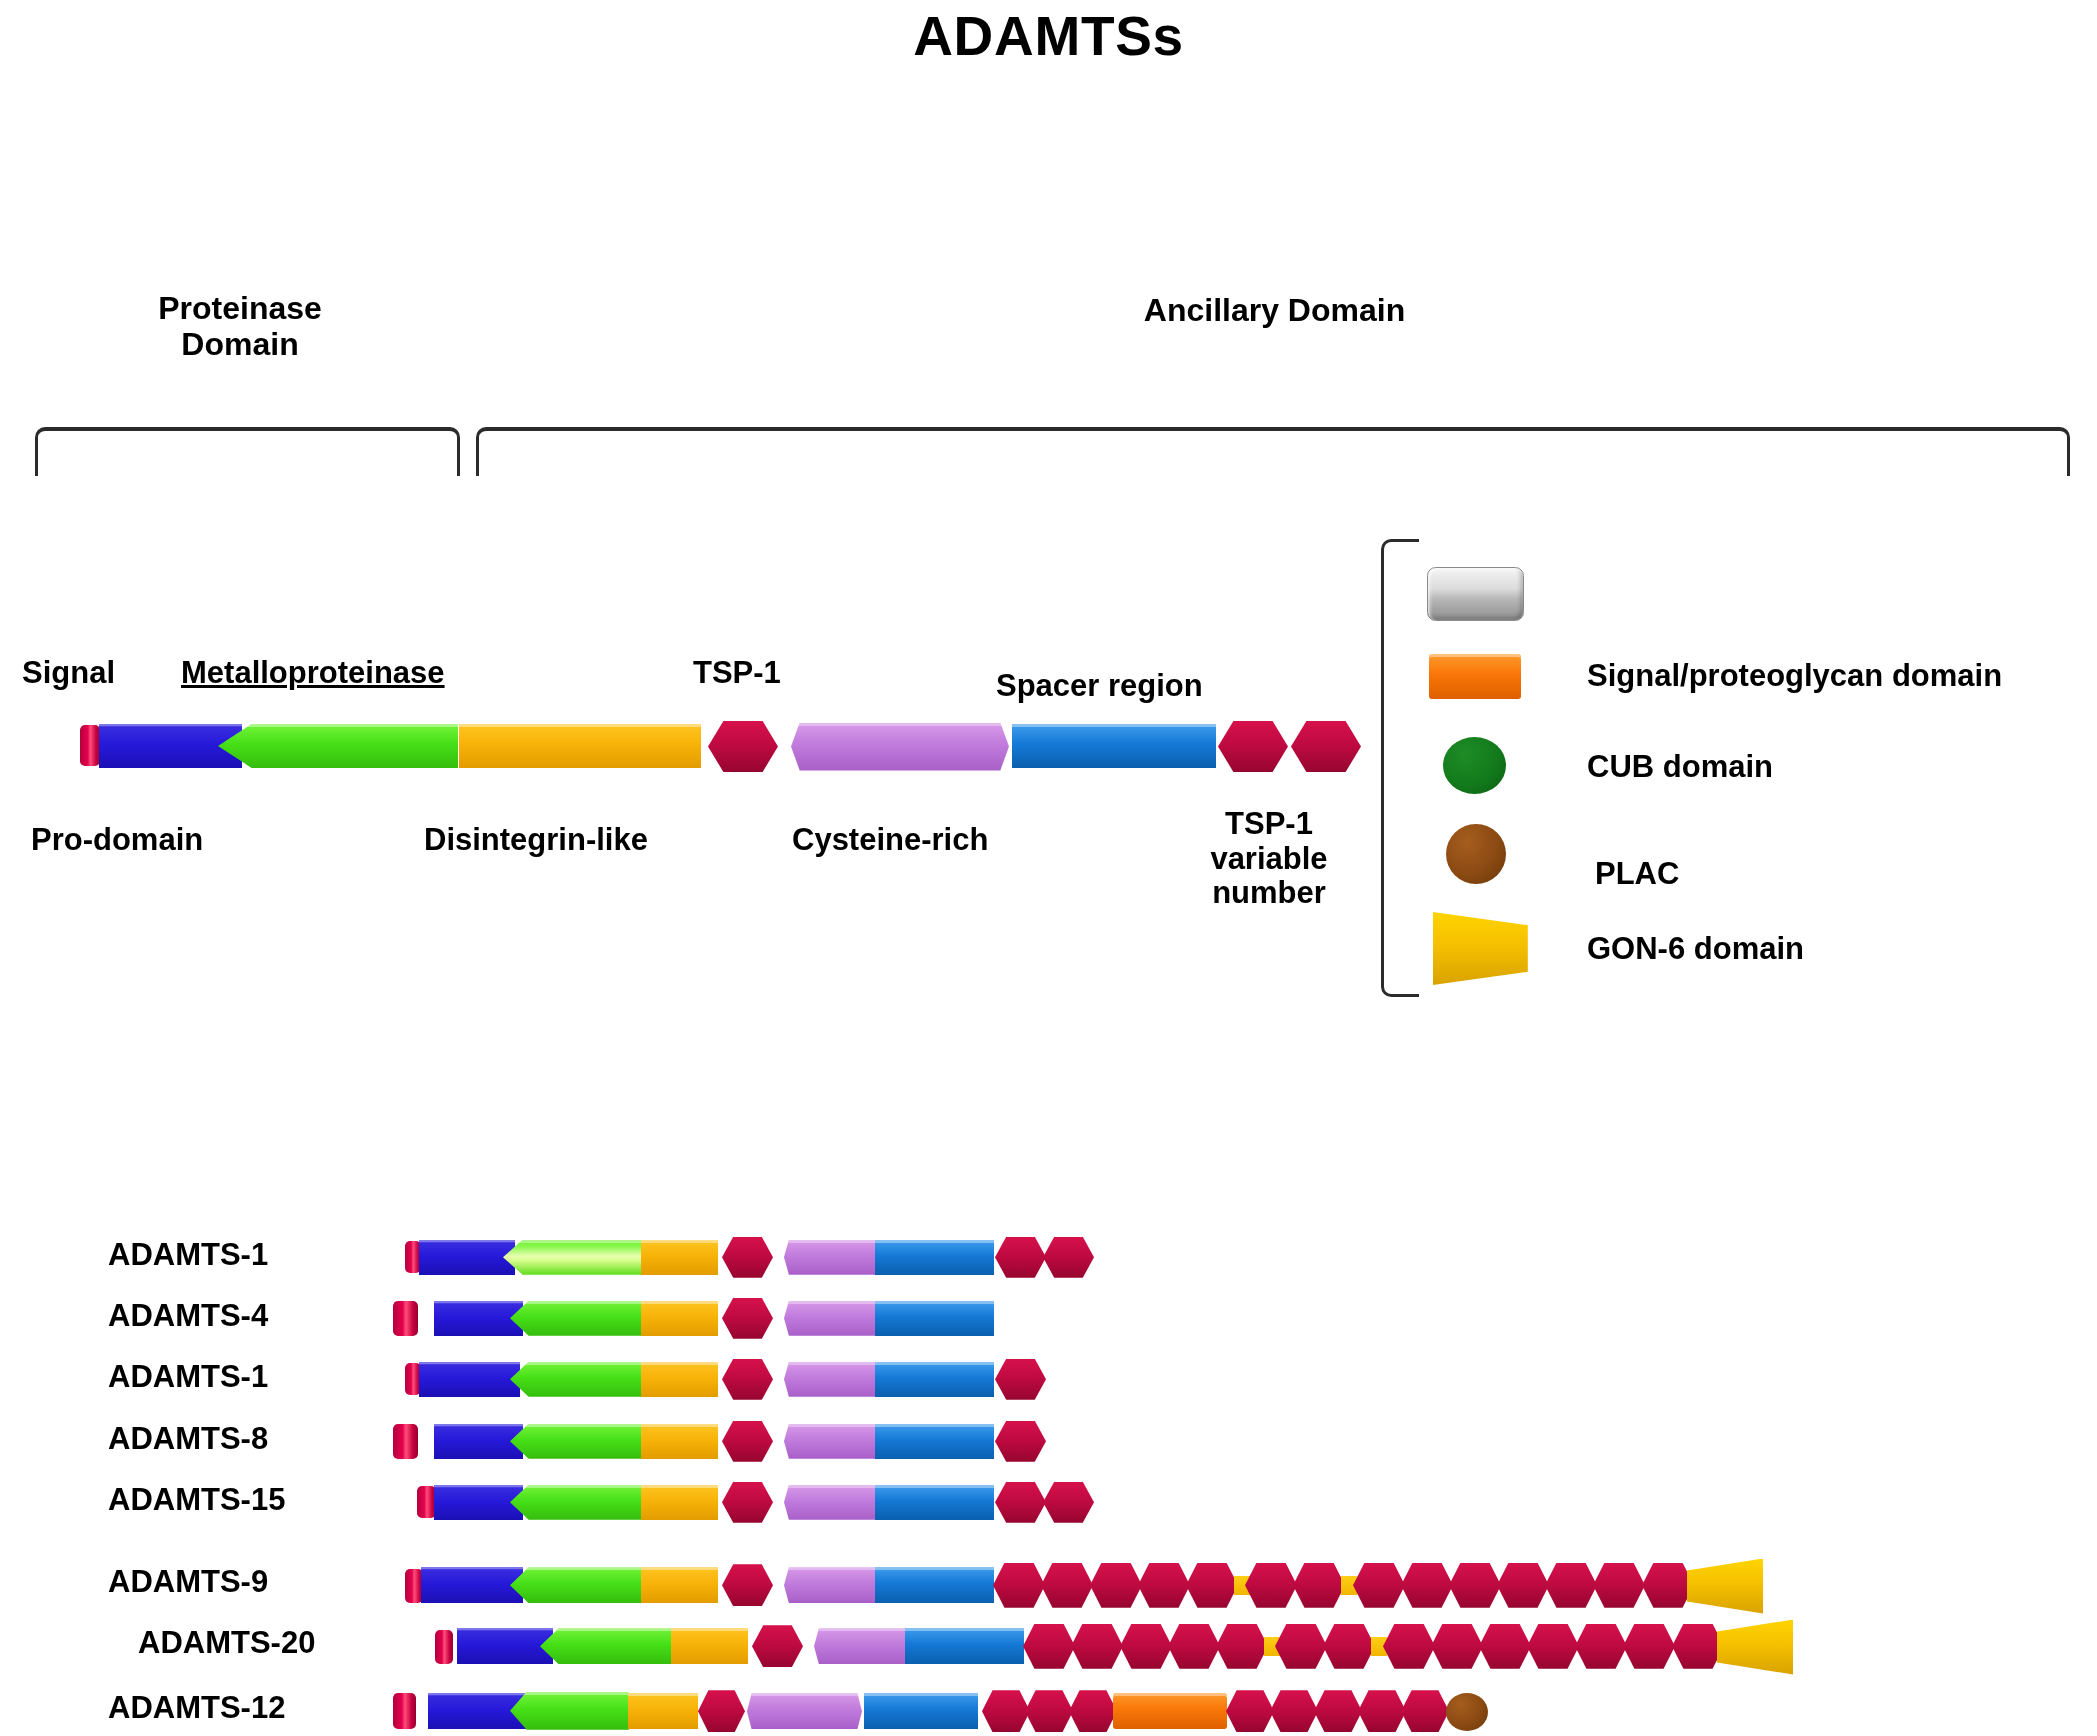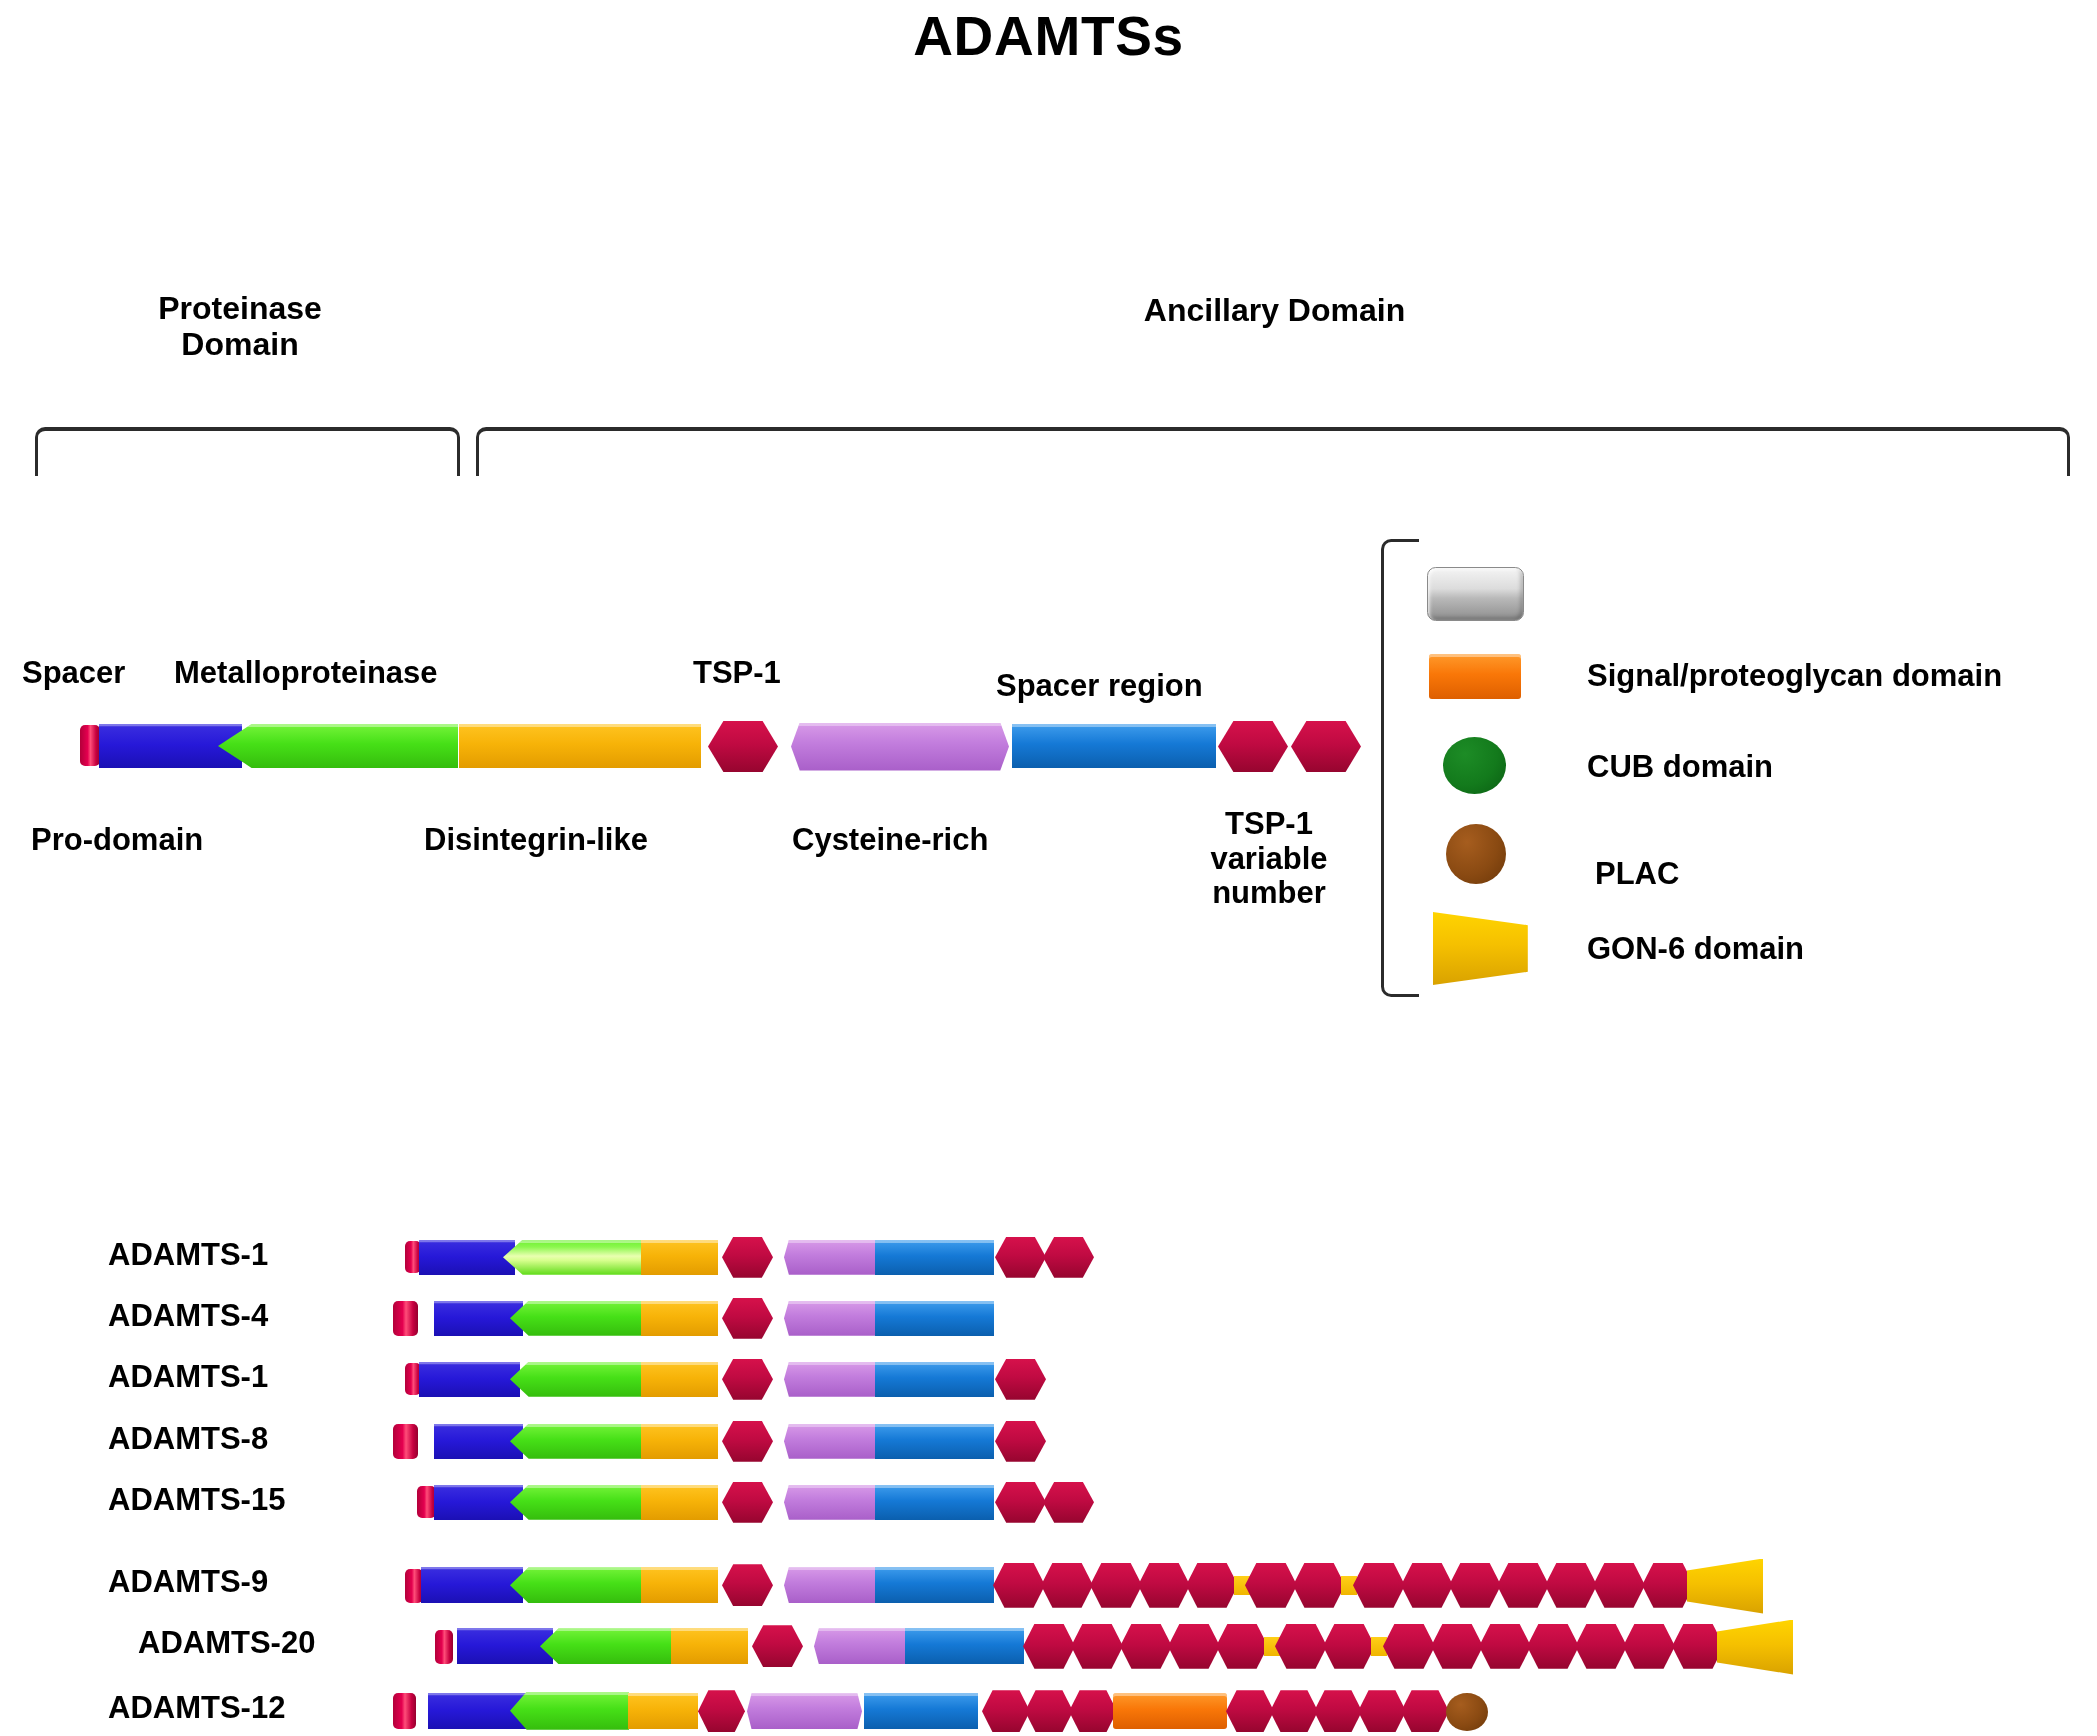--- a/index.html
+++ b/index.html
@@ -147,22 +147,22 @@
 <div class="abs bracket-label multi" id="proteinase-label">
   <div>Proteinase</div>
   <div>Domain</div>
 </div>
 
 <div class="abs bracket-label" id="ancillary-label">Ancillary Domain</div>
 
 <div class="abs bracket" id="proteinase-bracket"></div>
 <div class="abs bracket" id="ancillary-bracket"></div>
 
-<div class="abs dom-label" style="top:655px;left:22px;">Spacer</div>
-<div class="abs dom-label" style="top:655px;left:174px;">Metalloproteinase</div>
+<div class="abs dom-label" style="top:655px;left:22px;">Signal</div>
+<div class="abs dom-label" style="top:655px;left:181px;text-decoration:underline;">Metalloproteinase</div>
 <div class="abs dom-label" style="top:655px;left:693px;">TSP-1</div>
 <div class="abs dom-label" style="top:668px;left:996px;">Spacer region</div>
 
 <div class="abs" id="reference-bar" style="top:721px;left:0;width:2097px;height:51px;">
 
   <div class="shape signal" style="left:80px;top:4.4px;width:20.4px;height:41px;"></div>
 
   <div class="shape prodomain" style="left:99px;top:2.9px;width:143px;height:44px;"></div>
 
   <div class="shape metallo" style="left:218px;top:2.9px;width:240px;height:44px;"></div>

